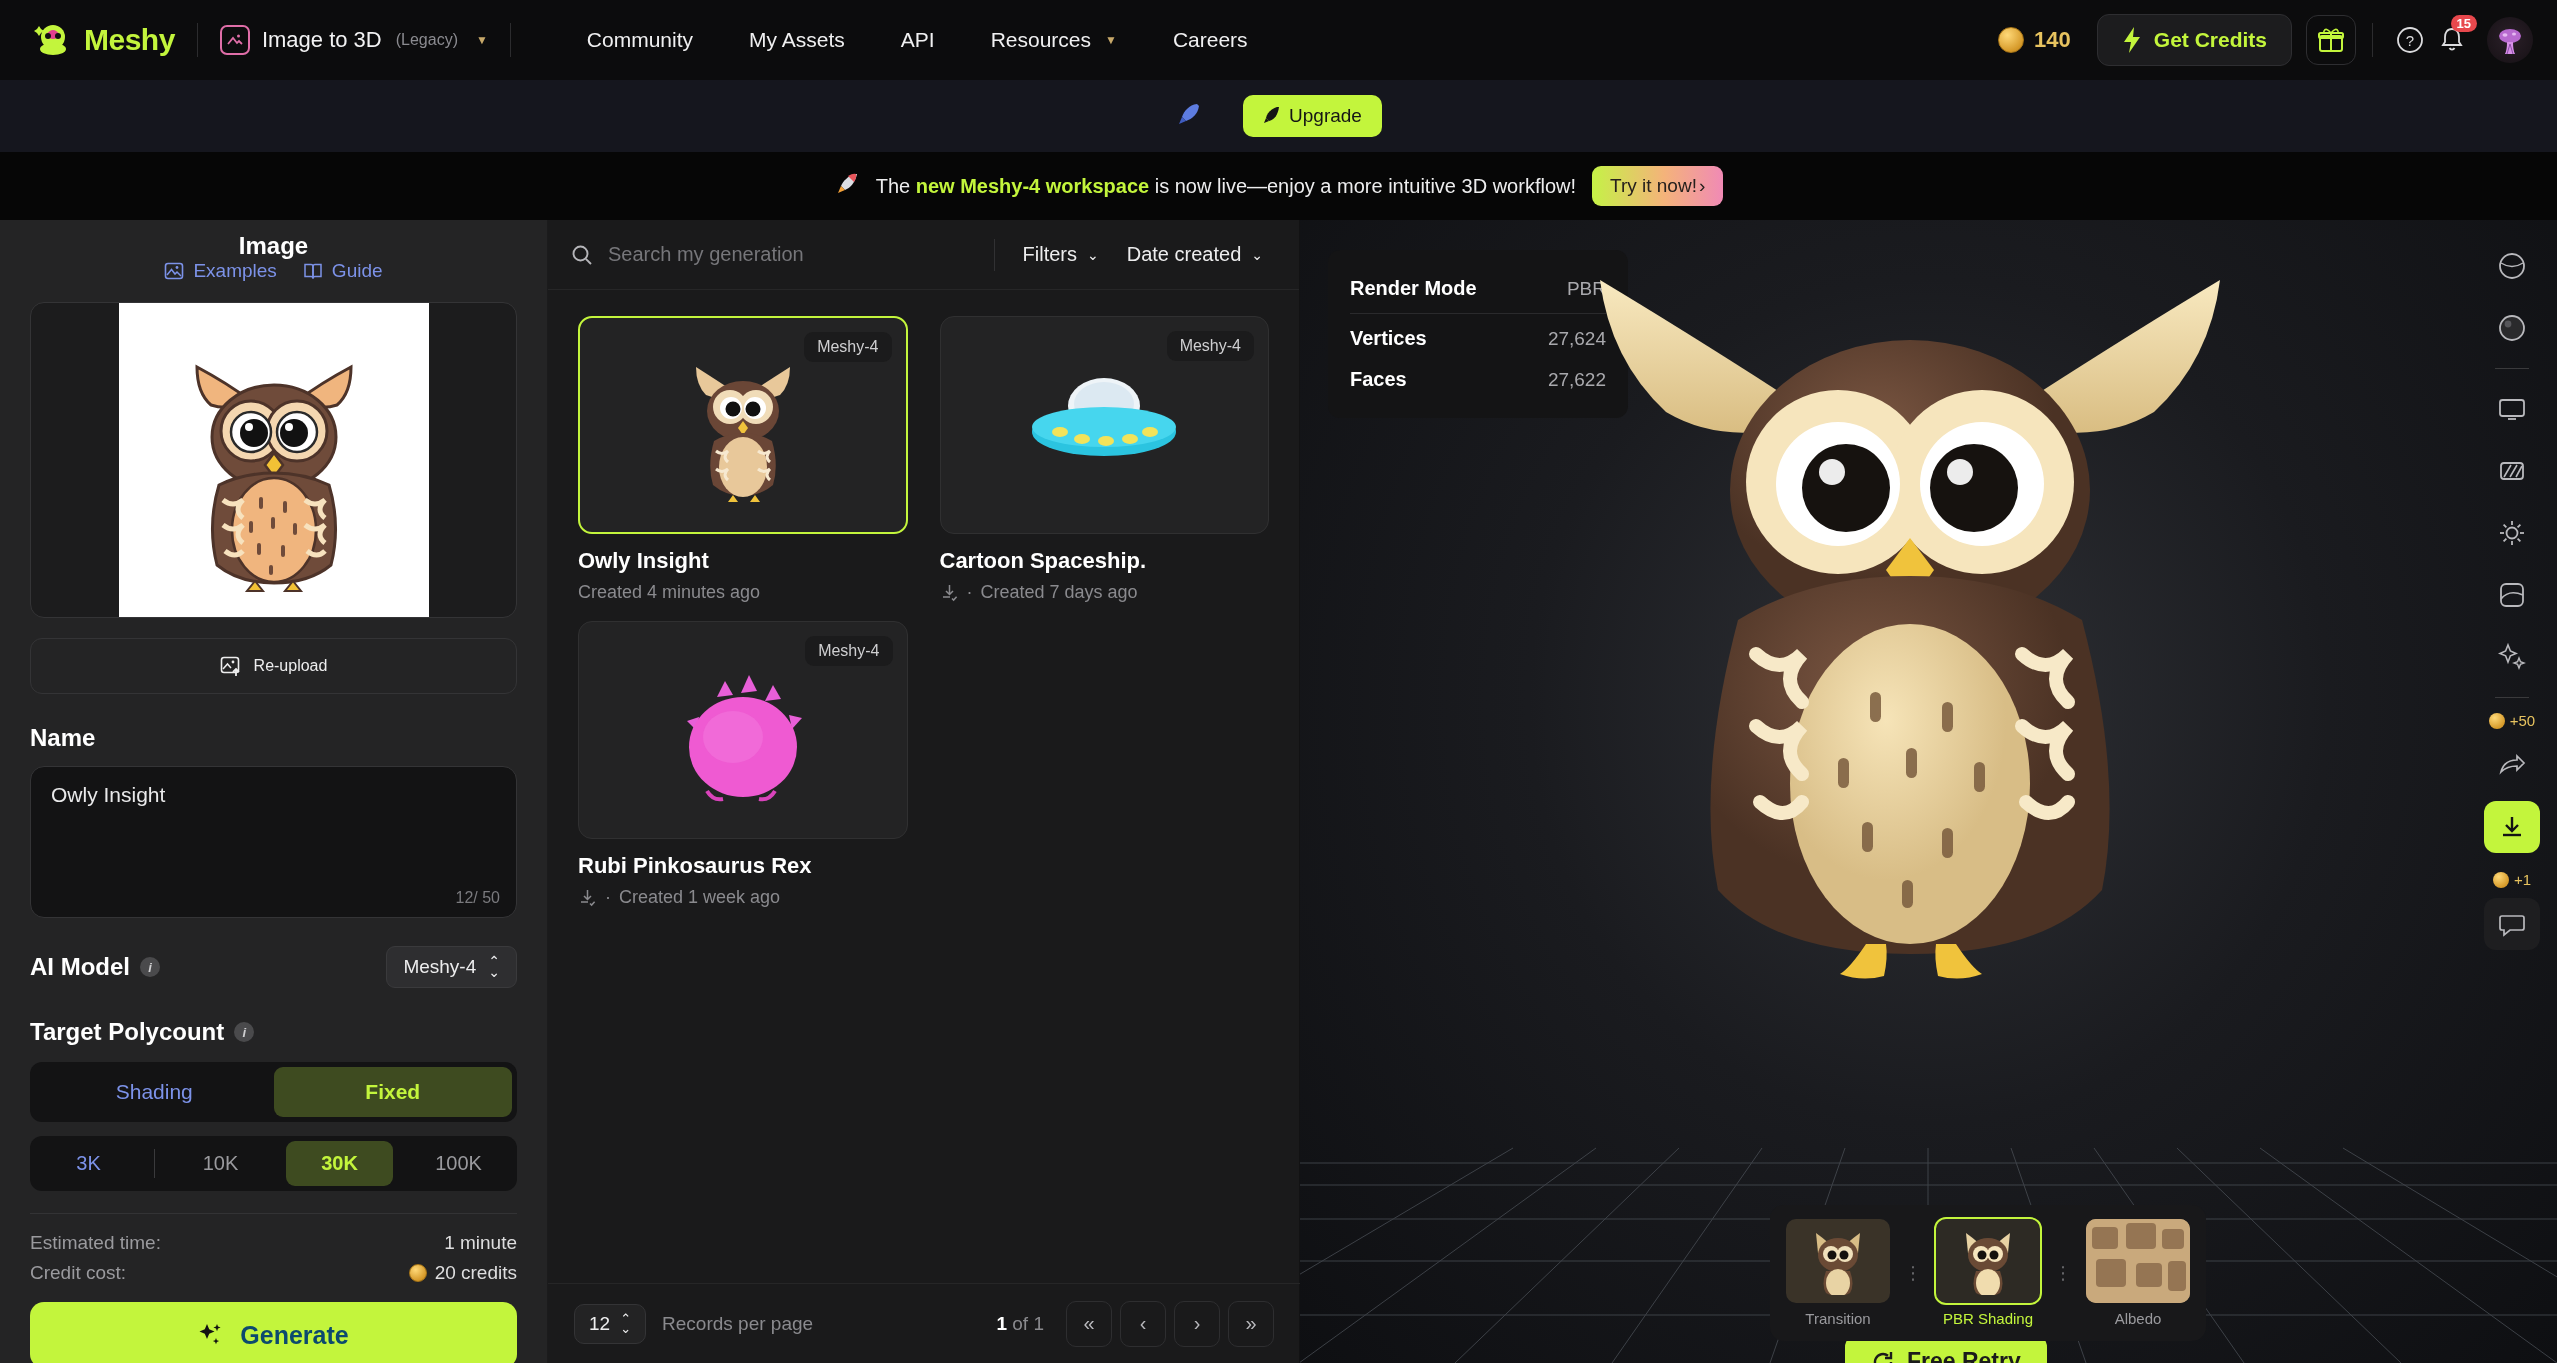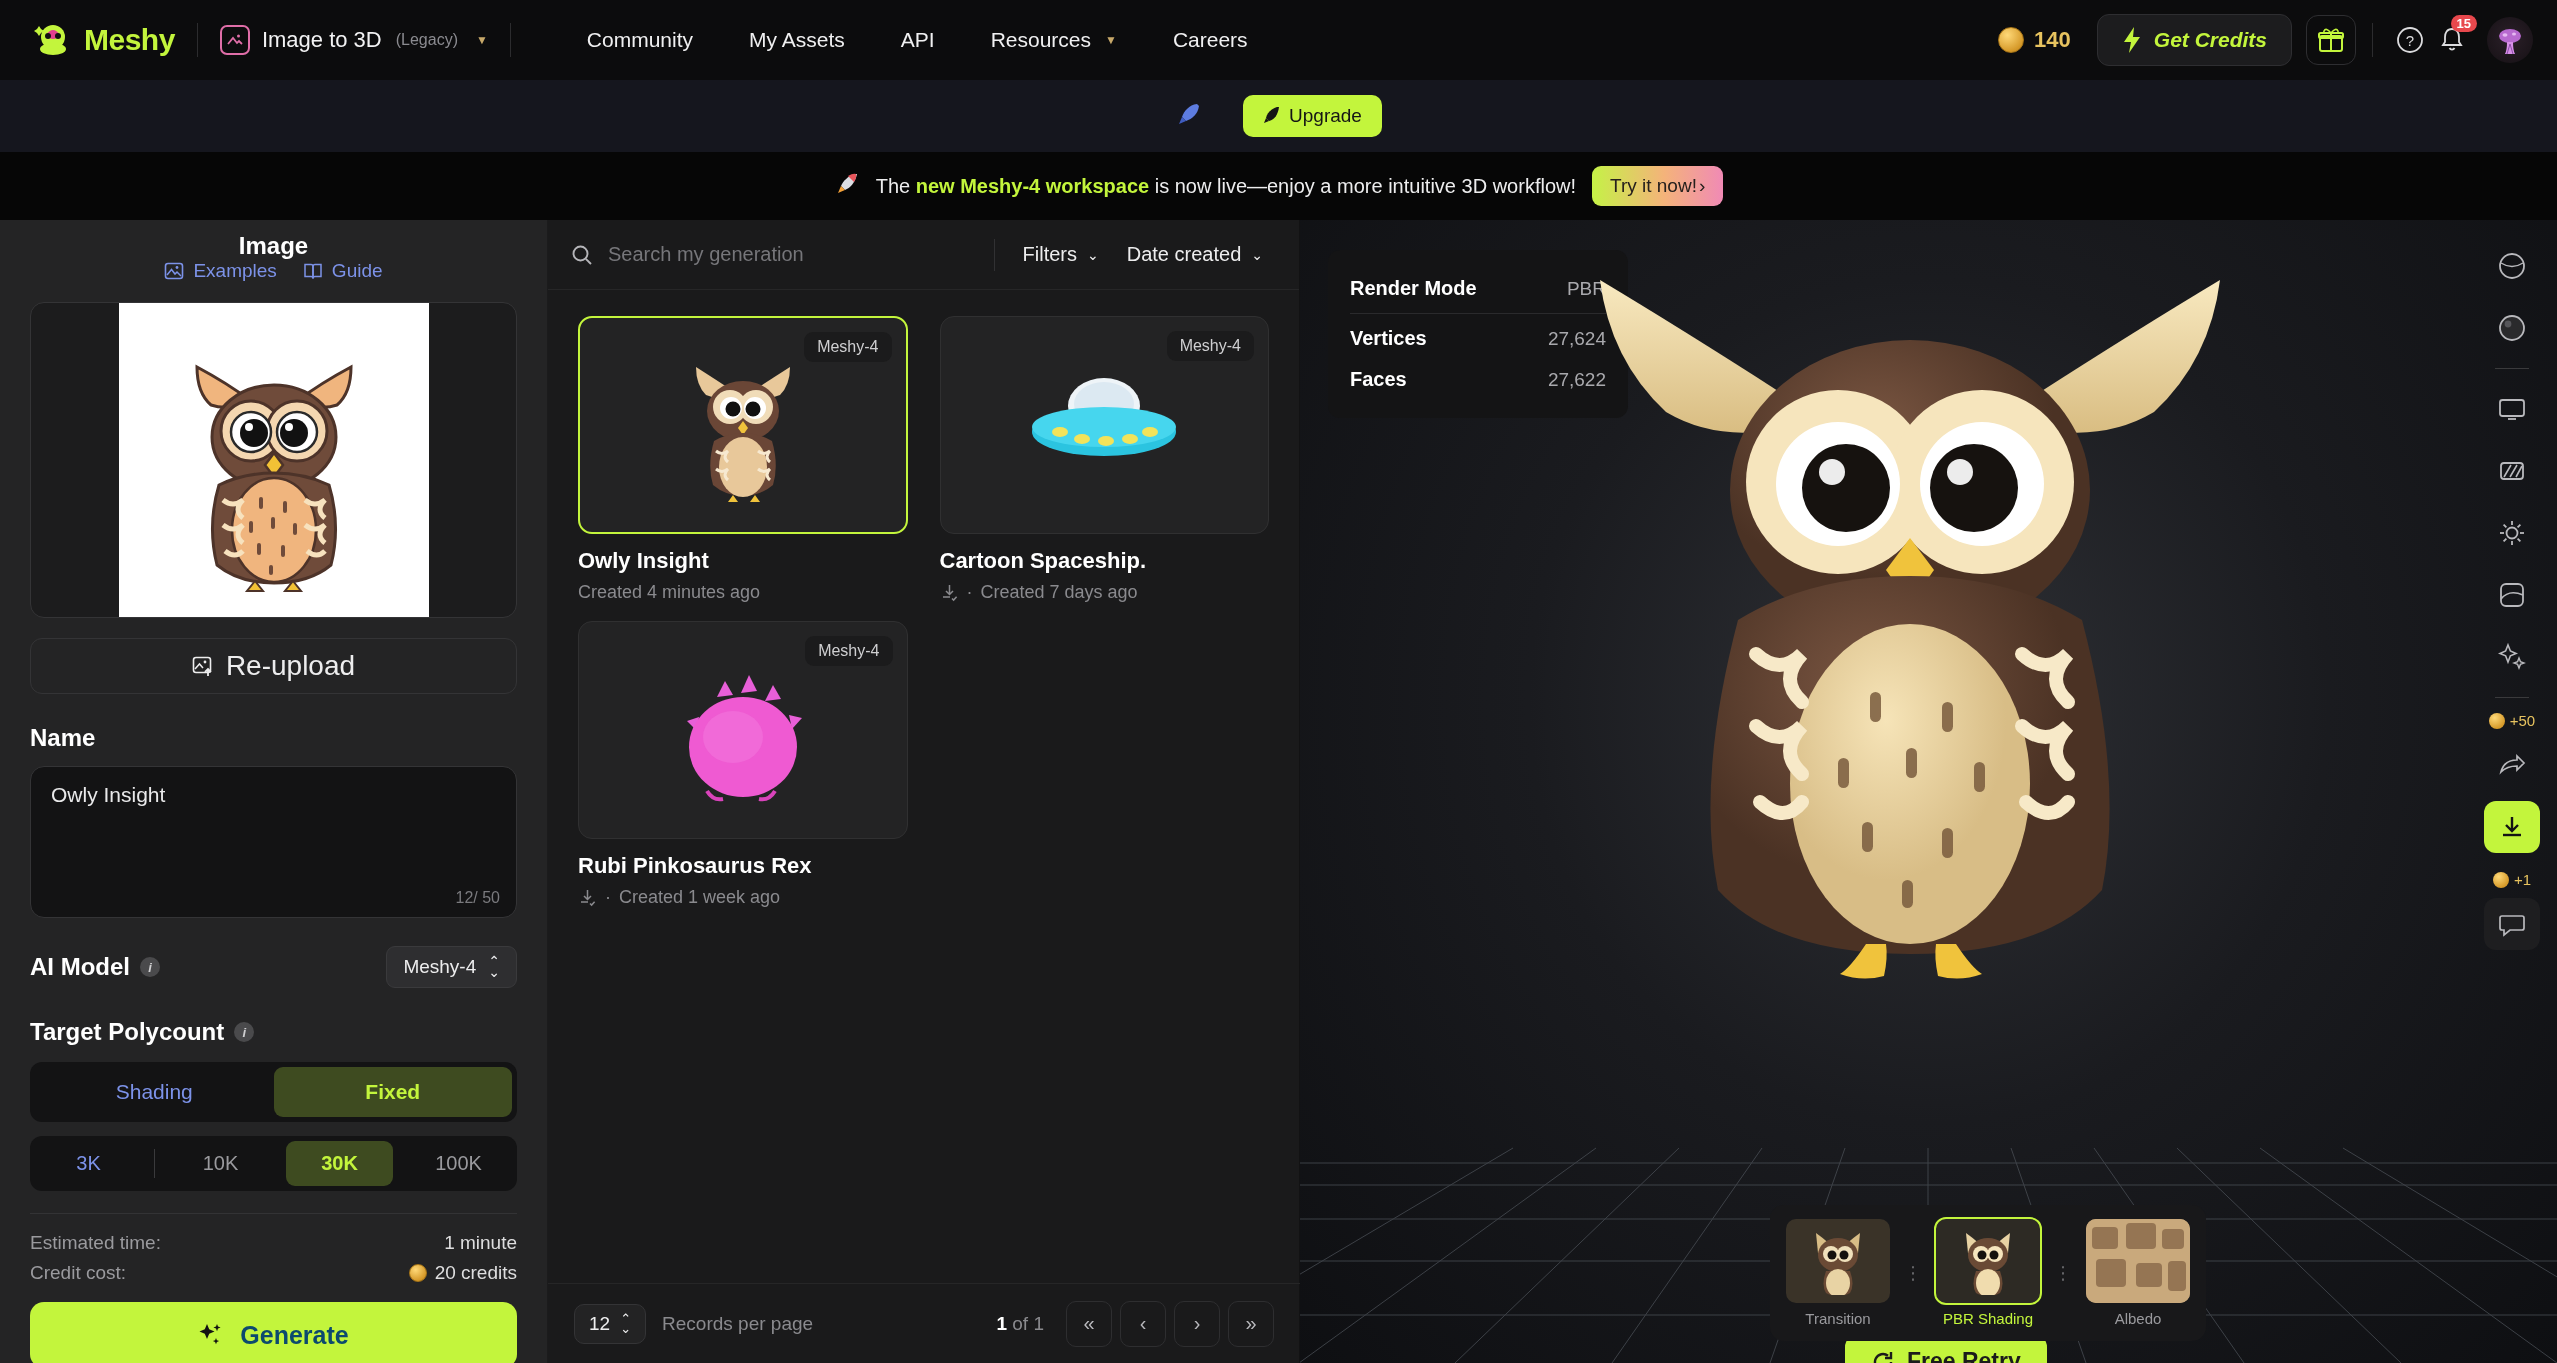--- a/index.html
+++ b/index.html
@@ -44,21 +44,21 @@
   .coin {
     width: 26px; height: 26px; border-radius: 50%;
     background: radial-gradient(circle at 35% 30%, #ffd978, #d69a2a 70%, #b67d18);
     border: 1px solid #a97616;
     display: inline-block;
   }
   .credits-num { font-size: 22px; color: #e7c35f; font-weight: 600; margin-left:10px;}
   .get-credits {
     display: flex; align-items: center; gap: 12px;
     background: #1c1c1e; border: 1px solid #2e2e31; border-radius: 12px;
-    padding: 12px 24px; margin-left: 26px; cursor: pointer; font-style: italic;
+    padding: 12px 24px; margin-left: 26px; cursor: pointer;
   }
   .get-credits span { color: #c3f53c; font-size: 21px; font-weight: bold; }
   .gift-btn {
     width: 50px; height: 50px; border: 1px solid #2e2e31; border-radius: 12px;
     margin-left: 14px; display:flex; align-items:center; justify-content:center; cursor:pointer;
   }
   .vline { width:1px; height: 34px; background:#2c2c2e; margin: 0 16px; }
   .icon-btn { width: 42px; height:42px; display:flex;align-items:center;justify-content:center;cursor:pointer; position:relative;}
   .badge {
     position: absolute; top: -4px; right: -4px;
@@ -106,21 +106,21 @@
   .link-blue { font-size: 19px; color: #7c92e8; display:flex; align-items:center; gap:9px; cursor:pointer;}
   .image-box {
     margin-top: 20px; height: 316px; background:#1c1c1d;
     border:1px solid #343436; border-radius: 14px; overflow:hidden;
     display:flex; align-items:center; justify-content:center;
   }
   .image-inner { width: 310px; height: 316px; background:#fff; display:flex;align-items:center;justify-content:center;}
   .reupload {
     margin-top: 20px; height: 56px; border:1px solid #343436; border-radius: 12px;
     display:flex;align-items:center;justify-content:center;gap:12px;cursor:pointer;
-    color:#ededee; font-size: 28px;
+    color:#ededee; font-size: 16px;
   }
   .label-row { margin-top: 30px; font-size: 24px; color:#fff; font-weight:600; display:flex;align-items:center;gap:10px;}
   .info-i {
     width:20px;height:20px;border-radius:50%;background:#4a4a4c;color:#cfcfd1;
     font-size:13px;display:inline-flex;align-items:center;justify-content:center;font-style:italic;font-weight:bold;
   }
   .name-box {
     margin-top: 14px; height: 152px; background:#131314; border:1px solid #343436;
     border-radius: 14px; padding: 16px 20px; position: relative; cursor:text;
   }

